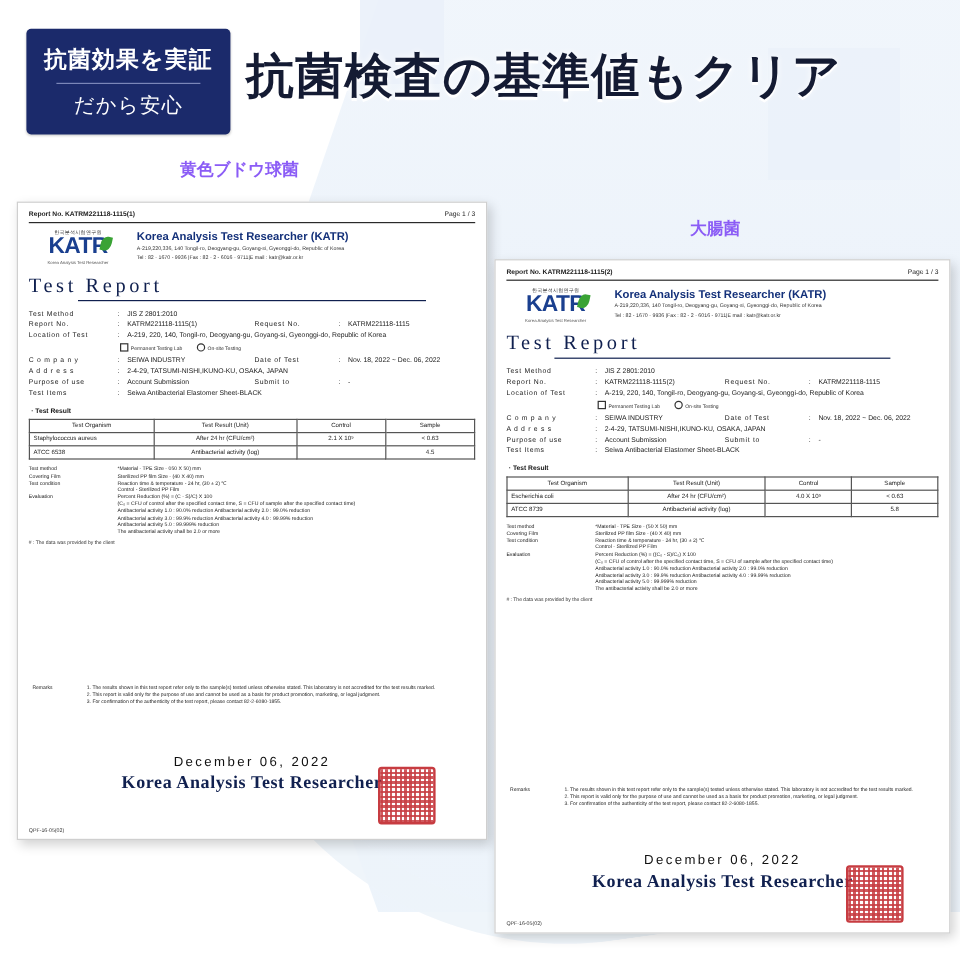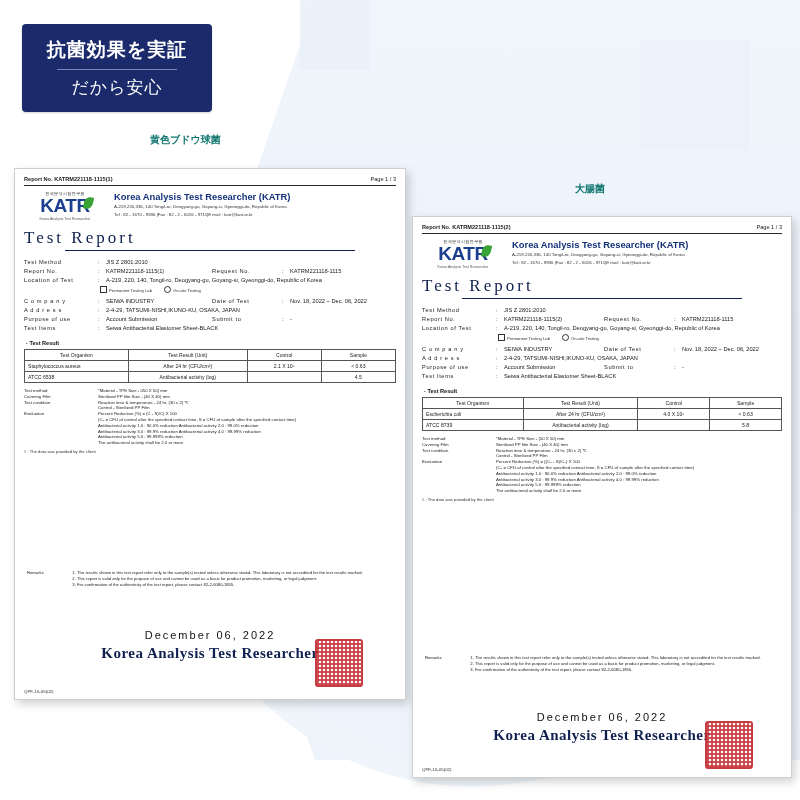--- a/index.html
+++ b/index.html
@@ -21,37 +21,37 @@
   .bg-sq{position:absolute;background:#eaf1f9;opacity:.9;}
   .bg-ring{position:absolute;border:14px solid #e9f1f8;border-radius:50%;opacity:.85;}
   .bg-swoosh{
     position:absolute;left:180px;top:300px;width:430px;height:470px;
     border-left:26px solid #eef4fa;border-bottom:26px solid #eef4fa;
     border-radius:0 0 0 300px;transform:rotate(-8deg);opacity:.9;
   }
 
   
   .badge{
-    position:absolute;left:22px;top:24px;width:190px;height:88px;
+    position:absolute;left:22px;top:24px;width:170px;height:88px;
     background:#1b2a6b;border-radius:4px;color:#fff;
     display:flex;flex-direction:column;align-items:center;justify-content:center;gap:6px;
     box-shadow:0 1px 2px rgba(0,0,0,.18);
   }
   .badge .l1{font-size:19px;font-weight:bold;letter-spacing:1px;}
   .badge .sep{width:120px;height:1px;background:#7b86b8;}
   .badge .l2{font-size:17px;letter-spacing:1px;}
 
   .headline{
     position:absolute;left:205px;top:36px;width:580px;
     font-size:40px;font-weight:bold;color:#141b33;letter-spacing:1px;
     text-shadow:0 2px 0 #fff, 0 0 6px #fff;
     white-space:nowrap;
   }
 
-  .cap{position:absolute;font-size:10px;color:#0f766e;font-weight:bold;}
+  .cap{position:absolute;font-size:14px;color:#8b5cf6;font-weight:bold;}
   .cap-left{left:150px;top:133px;}
   .cap-right{left:575px;top:182px;}
 
   
   .sheet{
     position:absolute;background:#fff;border:1px solid #cfcfcf;
     box-shadow:3px 4px 9px rgba(0,0,0,.18);
     overflow:hidden;
   }
   .sheet-a{left:14px;top:168px;width:390px;height:530px;}
@@ -134,20 +134,21 @@
   <div class="bg-sq" style="left:640px;top:40px;width:110px;height:110px;opacity:.7;"></div>
   <div class="bg-sq" style="left:520px;top:610px;width:150px;height:150px;opacity:.55;"></div>
   <div class="bg-ring" style="left:560px;top:250px;width:150px;height:150px;"></div>
   <div class="bg-swoosh"></div>
 
   <div class="badge">
     <div class="l1">抗菌効果を実証</div>
     <div class="sep"></div>
     <div class="l2">だから安心</div>
   </div>
+  <div class="headline">抗菌検査の基準値もクリア</div>
 
   <div class="cap cap-left">黄色ブドウ球菌</div>
   <div class="cap cap-right">大腸菌</div>
 
   <div class="sheet sheet-a">
     <div class="sheet-inner">
       <div class="rep-top">
         <span class="rno">Report No. KATRM221118-1115(1)</span>
         <span>Page 1 / 3</span>
       </div>

